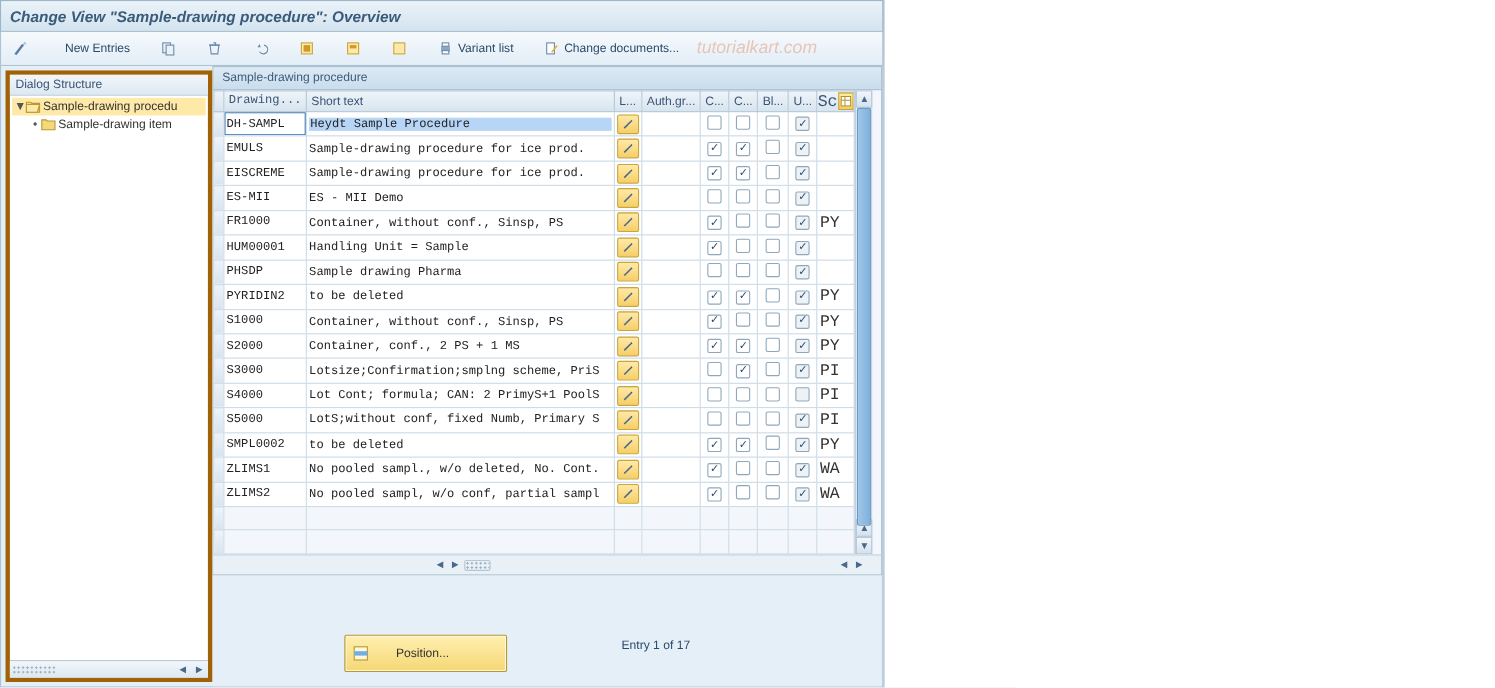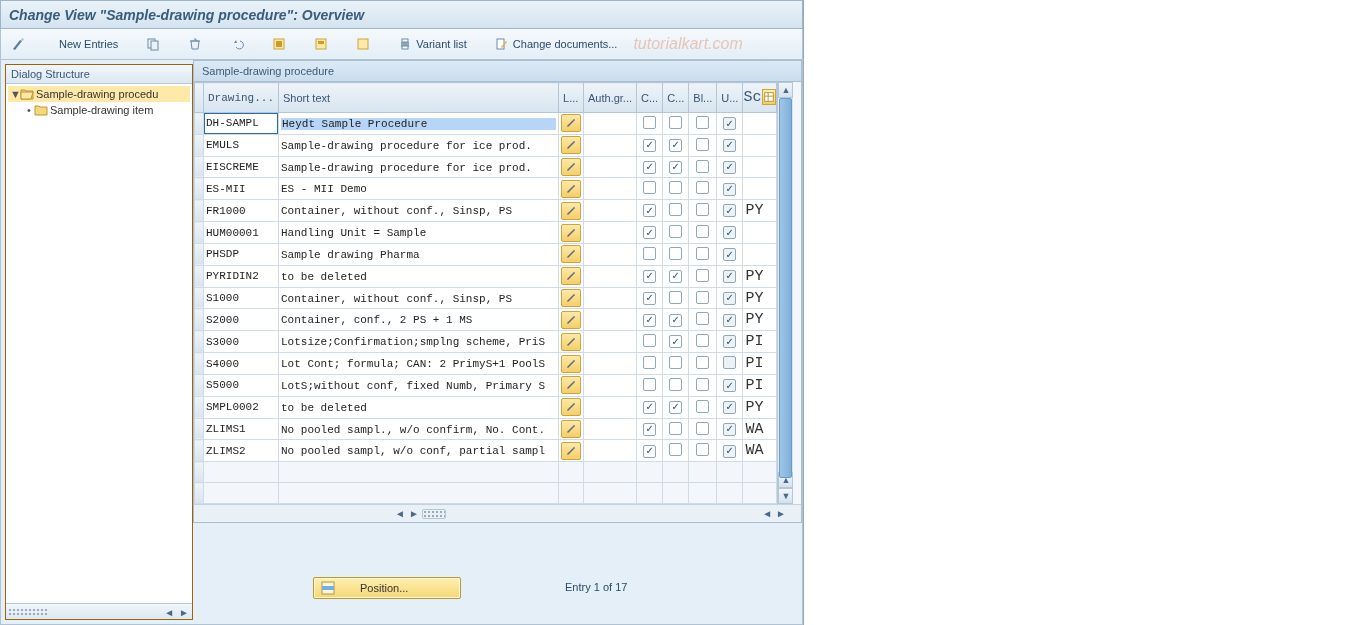--- a/index.html
+++ b/index.html
@@ -71,21 +71,21 @@
     flex:1;
     display:flex;
     background:#E4EFF8;
     border:1px solid #AEC3D4;
     border-top:none;
     overflow:hidden;
   }
   .sidebar {
     width:188px;
     background:#fff;
-    border:1px solid #a16207;
+    border:4px solid #a16207;
     margin:4px 0 4px 4px;
     display:flex;
     flex-direction:column;
     position:relative;
   }
   .sidebar-title {
     background:linear-gradient(#F2F6FA,#DCE8F2);
     color:#3A5476;
     padding:3px 5px;
     border-bottom:1px solid #B8CAD8;
@@ -144,21 +144,21 @@
     table-layout:fixed;
     font-size:11px;
   }
   table.grid th {
     background:linear-gradient(#EEF4F9,#D7E4EF);
     color:#3A5476;
     font-weight:normal;
     text-align:left;
     padding:2px 4px;
     border:1px solid #B3C7D7;
-    height:30px;
+    height:19px;
     overflow:hidden;
     white-space:nowrap;
   }
   table.grid td {
     border:1px solid #CFDCE7;
     padding:1px 2px;
     background:#fff;
     height:20px;
     overflow:hidden;
     white-space:nowrap;
@@ -241,21 +241,21 @@
   
   .footer-area {
     flex:1;
     display:flex;
     align-items:start;
     padding-top:54px;
     padding-left:120px;
     gap:104px;
   }
   .position-btn {
-    width:148px; height:22px;
+    width:148px; height:34px;
     background:linear-gradient(#FFF0B0,#F5D775);
     border:1px solid #B89832;
     border-radius:2px;
     display:flex; align-items:center;
     padding:0 6px;
     box-shadow:inset 0 0 0 1px #FFF7D8;
   }
   .position-btn .ico {
     width:16px; height:16px; margin-right:24px;
     display:flex; align-items:center; justify-content:center;
@@ -629,21 +629,21 @@
                   <td class="col-auth"></td>
                   <td class="col-chk"><span class="chk checked"></span></td>
                   <td class="col-chk"><span class="chk checked"></span></td>
                   <td class="col-chk"><span class="chk"></span></td>
                   <td class="col-chk"><span class="chk checked disabled"></span></td>
                   <td class="col-sc">PY</td>
                 </tr>
                 <tr>
                   <td class="col-sel"></td>
                   <td class="col-draw">ZLIMS1</td>
-                  <td class="col-short"><span class="val">No pooled sampl., w/o confirm, No. Cont.</span></td>
+                  <td class="col-short"><span class="val">No pooled sampl., w/o deleted, No. Cont.</span></td>
                   <td class="col-icon"><span class="edit-btn">
                       <svg class="pencil-svg" viewBox="0 0 12 12">
                         <path d="M2 9l1 1 6-6-1-1-6 6z" fill="#4A6A8A"></path>
                         <path d="M9 2l1 1-1 1-1-1z" fill="#3A5A7A"></path>
                       </svg>
                     </span></td>
                   <td class="col-auth"></td>
                   <td class="col-chk"><span class="chk checked"></span></td>
                   <td class="col-chk"><span class="chk"></span></td>
                   <td class="col-chk"><span class="chk"></span></td>

